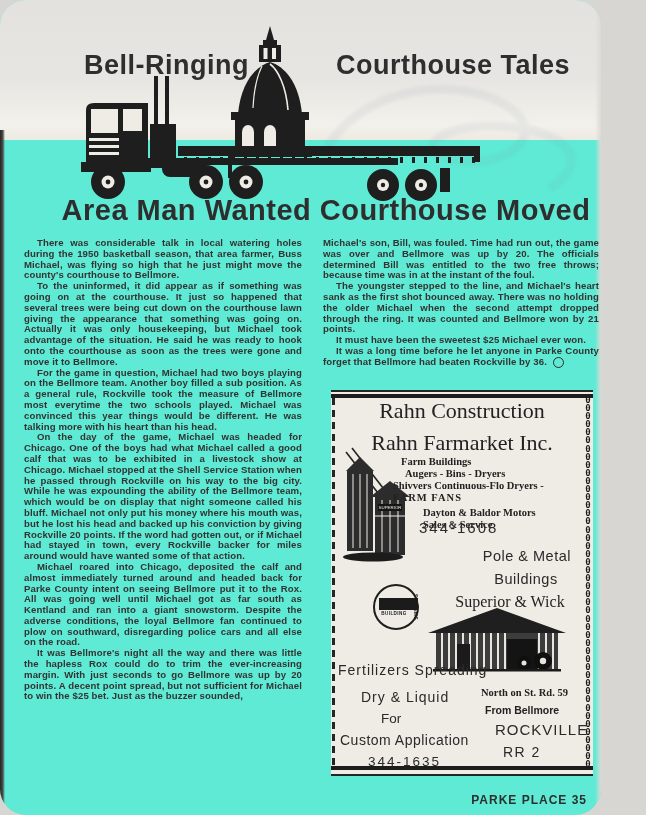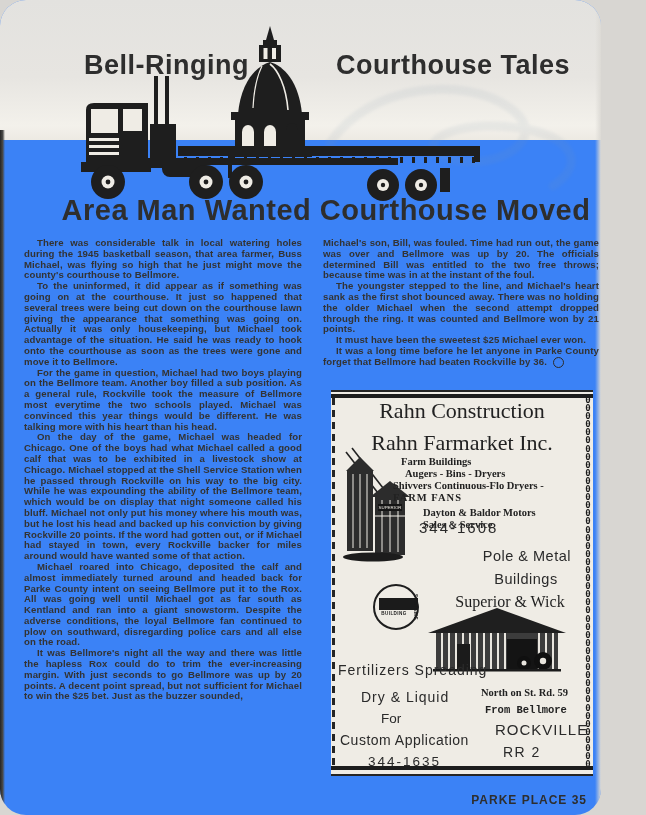--- a/index.html
+++ b/index.html
@@ -1,19 +1,19 @@
 <!DOCTYPE html>
 <html><head>
 <meta charset="utf-8">
 <style>
   * { margin:0; padding:0; box-sizing:border-box; }
   html,body { background:#d8d6d2; }
   .page {
     position:relative; width:601px; height:815px; overflow:hidden;
-    background:#3b82f6;
+    background:#5eead4;
     font-family:"Liberation Sans", sans-serif;
     color:#2b2b2b;
     border-radius:26px;
   }
   
   .scan-band { position:absolute; left:0; top:0; width:100%; height:140px;
     background:linear-gradient(180deg,#e3e2df 0%,#e7e5e1 55%,#f3f1eb 90%,#edeae3 100%); }
   .left-edge { position:absolute; left:0; top:130px; bottom:0; width:5px;
     background:linear-gradient(90deg,#242424 0%,#4a4a48 55%,rgba(90,90,88,0) 100%); }
   .right-edge { position:absolute; right:0; top:0; bottom:0; width:6px;
@@ -77,21 +77,21 @@
     font-size:4.6px; font-weight:bold; color:#1b1b1b; letter-spacing:0.4px; }
   .wick-side { position:absolute; right:-1px; top:8px; font-size:4.6px; font-weight:bold;
     color:#1b1b1b; letter-spacing:0.6px; writing-mode:vertical-rl; }
   .fert1 { position:absolute; left:7px;  top:272px; font-size:14px; letter-spacing:1px; color:#2a2a2a; }
   .fert2 { position:absolute; left:30px; top:299px; font-size:14px; letter-spacing:1px; color:#2a2a2a; }
   .fert3 { position:absolute; left:50px; top:321px; font-size:13.5px; color:#2a2a2a; }
   .fert4 { position:absolute; left:9px;  top:342px; font-size:14px; letter-spacing:0.5px; color:#2a2a2a; }
   .ad-phone2 { position:absolute; left:37px; top:364px; font-size:13.5px; letter-spacing:2px; color:#2a2a2a; }
   .loc1 { position:absolute; left:150px; top:297px; font-family:"Liberation Serif", serif;
     font-weight:bold; font-size:10.5px; color:#222; }
-  .loc2 { position:absolute; left:154px; top:314px; font-family:Liberation Mono, monospace;
+  .loc2 { position:absolute; left:154px; top:314px; font-family:Liberation Sans, sans-serif;
     font-weight:bold; font-size:10.5px; color:#222; }
   .loc-city { position:absolute; left:164px; top:331px; font-size:15px; letter-spacing:1px; color:#2a2a2a; }
   .loc-route { position:absolute; left:172px; top:354px; font-size:14px; letter-spacing:1.5px; color:#2a2a2a; }
 
   .footer { position:absolute; right:14px; top:793px; font-size:12px; font-weight:bold;
     letter-spacing:1px; color:#2e2e2e; }
 </style>
 </head>
 <body>
 
@@ -164,21 +164,21 @@
       <circle cx="343" cy="161" r="16"></circle> 
         <circle cx="343" cy="161" r="6" fill="#efece5"></circle> 
         <circle cx="343" cy="161" r="2.2"></circle>
       <rect x="362" y="144" width="10" height="24"></rect>
     </g>
   </svg>
 
   <div class="headline">Area Man Wanted Courthouse Moved</div>
 
   <div class="col col-left">
-    <p>There was considerable talk in local watering holes during the 1945 basketball season, that area farmer, Buss Michael, was flying so high that he just might move the county's courthouse to Bellmore.</p>
+    <p>There was considerable talk in local watering holes during the 1950 basketball season, that area farmer, Buss Michael, was flying so high that he just might move the county's courthouse to Bellmore.</p>
     <p>To the uninformed, it did appear as if something was going on at the courthouse. It just so happened that several trees were being cut down on the courthouse lawn giving the appearance that something was going on. Actually it was only housekeeping, but Michael took advantage of the situation. He said he was ready to hook onto the courthouse as soon as the trees were gone and move it to Bellmore.</p>
     <p>For the game in question, Michael had two boys playing on the Bellmore team. Another boy filled a sub position. As a general rule, Rockville took the measure of Bellmore most everytime the two schools played. Michael was convinced this year things would be different. He was talking more with his heart than his head.</p>
     <p>On the day of the game, Michael was headed for Chicago. One of the boys had what Michael called a good calf that was to be exhibited in a livestock show at Chicago. Michael stopped at the Shell Service Station when he passed through Rockville on his way to the big city. While he was expounding the ability of the Bellmore team, which would be on display that night someone called his bluff. Michael not only put his money where his mouth was, but he lost his head and backed up his conviction by giving Rockville 20 points. If the word had gotten out, or if Michael had stayed in town, every Rockville backer for miles around would have wanted some of that action.</p>
     <p>Michael roared into Chicago, deposited the calf and almost immediately turned around and headed back for Parke County intent on seeing Bellmore put it to the Rox. All was going well until Michael got as far south as Kentland and ran into a giant snowstorm. Despite the adverse conditions, the loyal Bellmore fan continued to plow on southward, disregarding police cars and all else on the road.</p>
     <p>It was Bellmore's night all the way and there was little the hapless Rox could do to trim the ever-increasing margin. With just seconds to go Bellmore was up by 20 points. A decent point spread, but not sufficient for Michael to win the $25 bet. Just as the buzzer sounded,</p>
   </div>
 
   <div class="col col-right">
     <p class="no-indent">Michael's son, Bill, was fouled. Time had run out, the game was over and Bellmore was up by 20. The officials determined Bill was entitled to the two free throws; because time was in at the instant of the foul.</p>
     <p>The youngster stepped to the line, and Michael's heart sank as the first shot bounced away. There was no holding the older Michael when the second attempt dropped through the ring. It was counted and Bellmore won by 21 points.</p>

